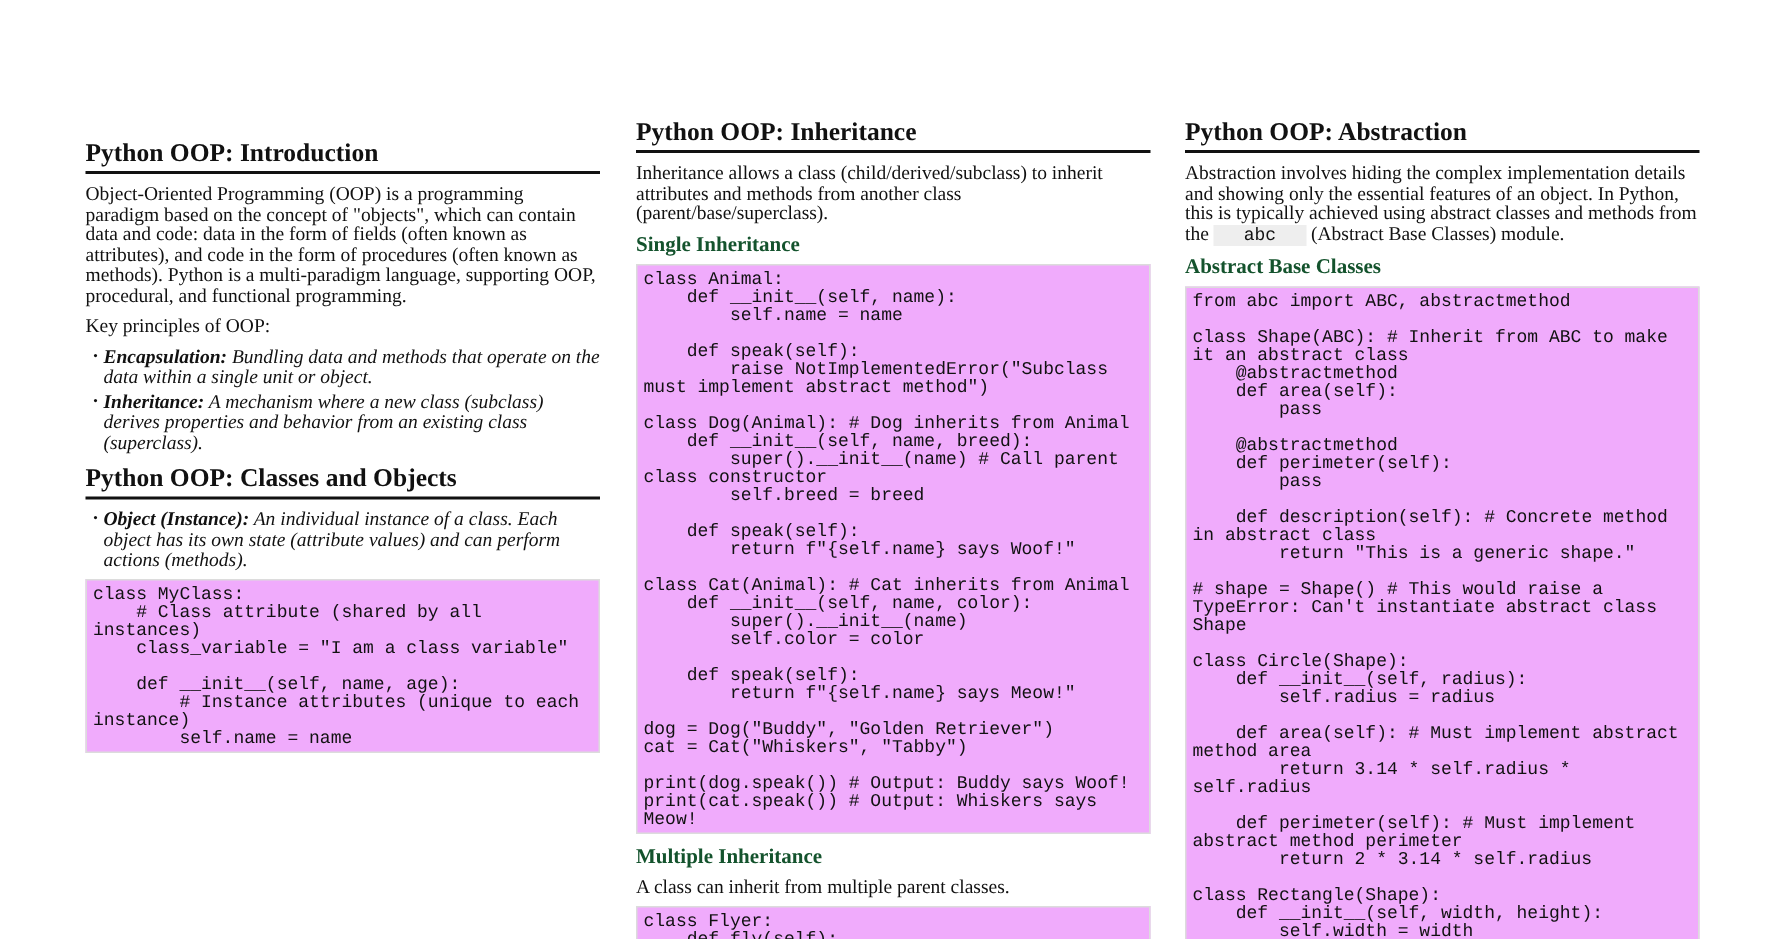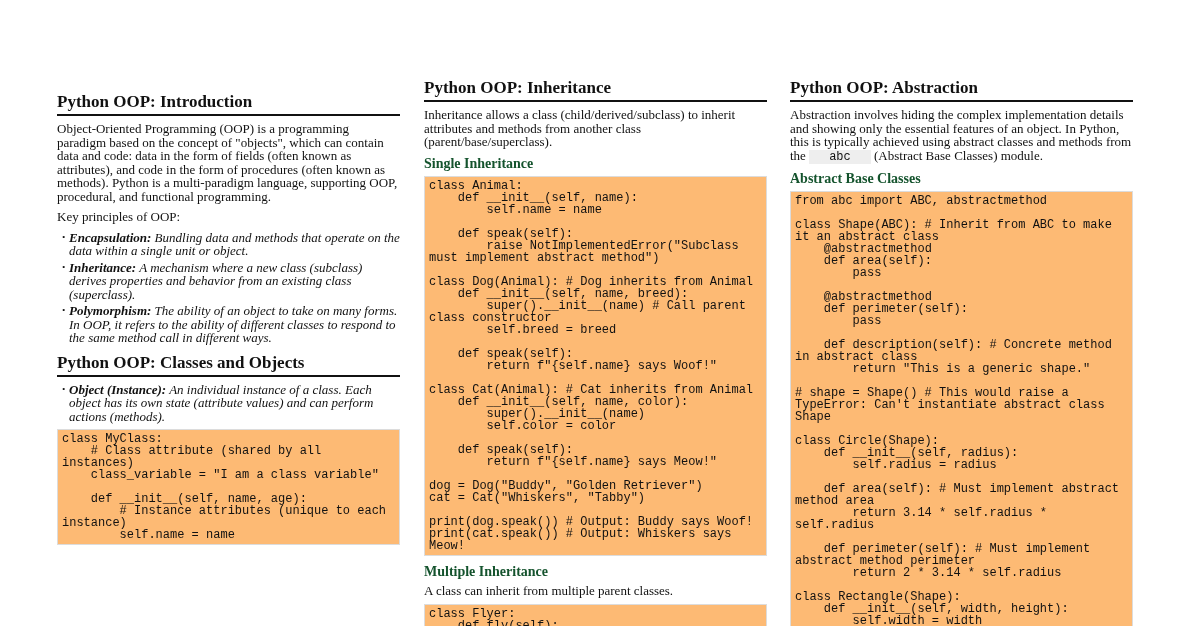--- a/index.html
+++ b/index.html
@@ -21,40 +21,39 @@
     font-family: "Liberation Serif", serif; font-weight: bold;
     font-size: 14px; line-height: 16px; margin: 4px 0 4px 0; color: #14532d;
   }
   p { margin: 0 0 7px 0; }
   ul { list-style: none; margin: 0 0 6px 0; padding: 0 0 0 6px; }
   li { position: relative; padding-left: 6px; margin-bottom: 3px; font-style: italic; }
   li::before { content: "\2022"; position: absolute; left: -1px; top: 0; font-size: 9px; }
   b { font-weight: bold; }
   pre {
     font-family: "Liberation Mono", monospace; font-size: 12px; line-height: 12px;
-    background: #fdba74; border: 1px solid #dcdcdc; margin: 0 0 8px 0;
+    background: #f0abfc; border: 1px solid #dcdcdc; margin: 0 0 8px 0;
     padding: 3px 4px 3px 4px; white-space: pre-wrap; word-break: break-word; color: #111;
   }
   code.inline {
     font-family: "Liberation Mono", monospace; font-size: 12px;
     background: #eeeeee; padding: 0 20px;
   }
 </style>
 </head>
 <body>
 
 <div class="col" id="col1">
   <section>
     <h2>Python OOP: Introduction</h2>
     <p>Object-Oriented Programming (OOP) is a programming paradigm based on the concept of "objects", which can contain data and code: data in the form of fields (often known as attributes), and code in the form of procedures (often known as methods). Python is a multi-paradigm language, supporting OOP, procedural, and functional programming.</p>
     <p>Key principles of OOP:</p>
     <ul>
       <li><b>Encapsulation:</b><span> Bundling data and methods that operate on the data within a single unit or object.</span></li>
       <li><b>Inheritance:</b><span> A mechanism where a new class (subclass) derives properties and behavior from an existing class (superclass).</span></li>
-      <li><b>Polymorphism:</b><span> The ability of an object to take on many forms. In OOP, it refers to the ability of different classes to respond to the same method call in different ways.</span></li>
     </ul>
   </section>
   <section style="margin-top:8px;">
     <h2>Python OOP: Classes and Objects</h2>
     <ul>
       <li><b>Object (Instance):</b><span> An individual instance of a class. Each object has its own state (attribute values) and can perform actions (methods).</span></li>
     </ul>
     <pre>class MyClass:
     # Class attribute (shared by all instances)
     class_variable = "I am a class variable"

